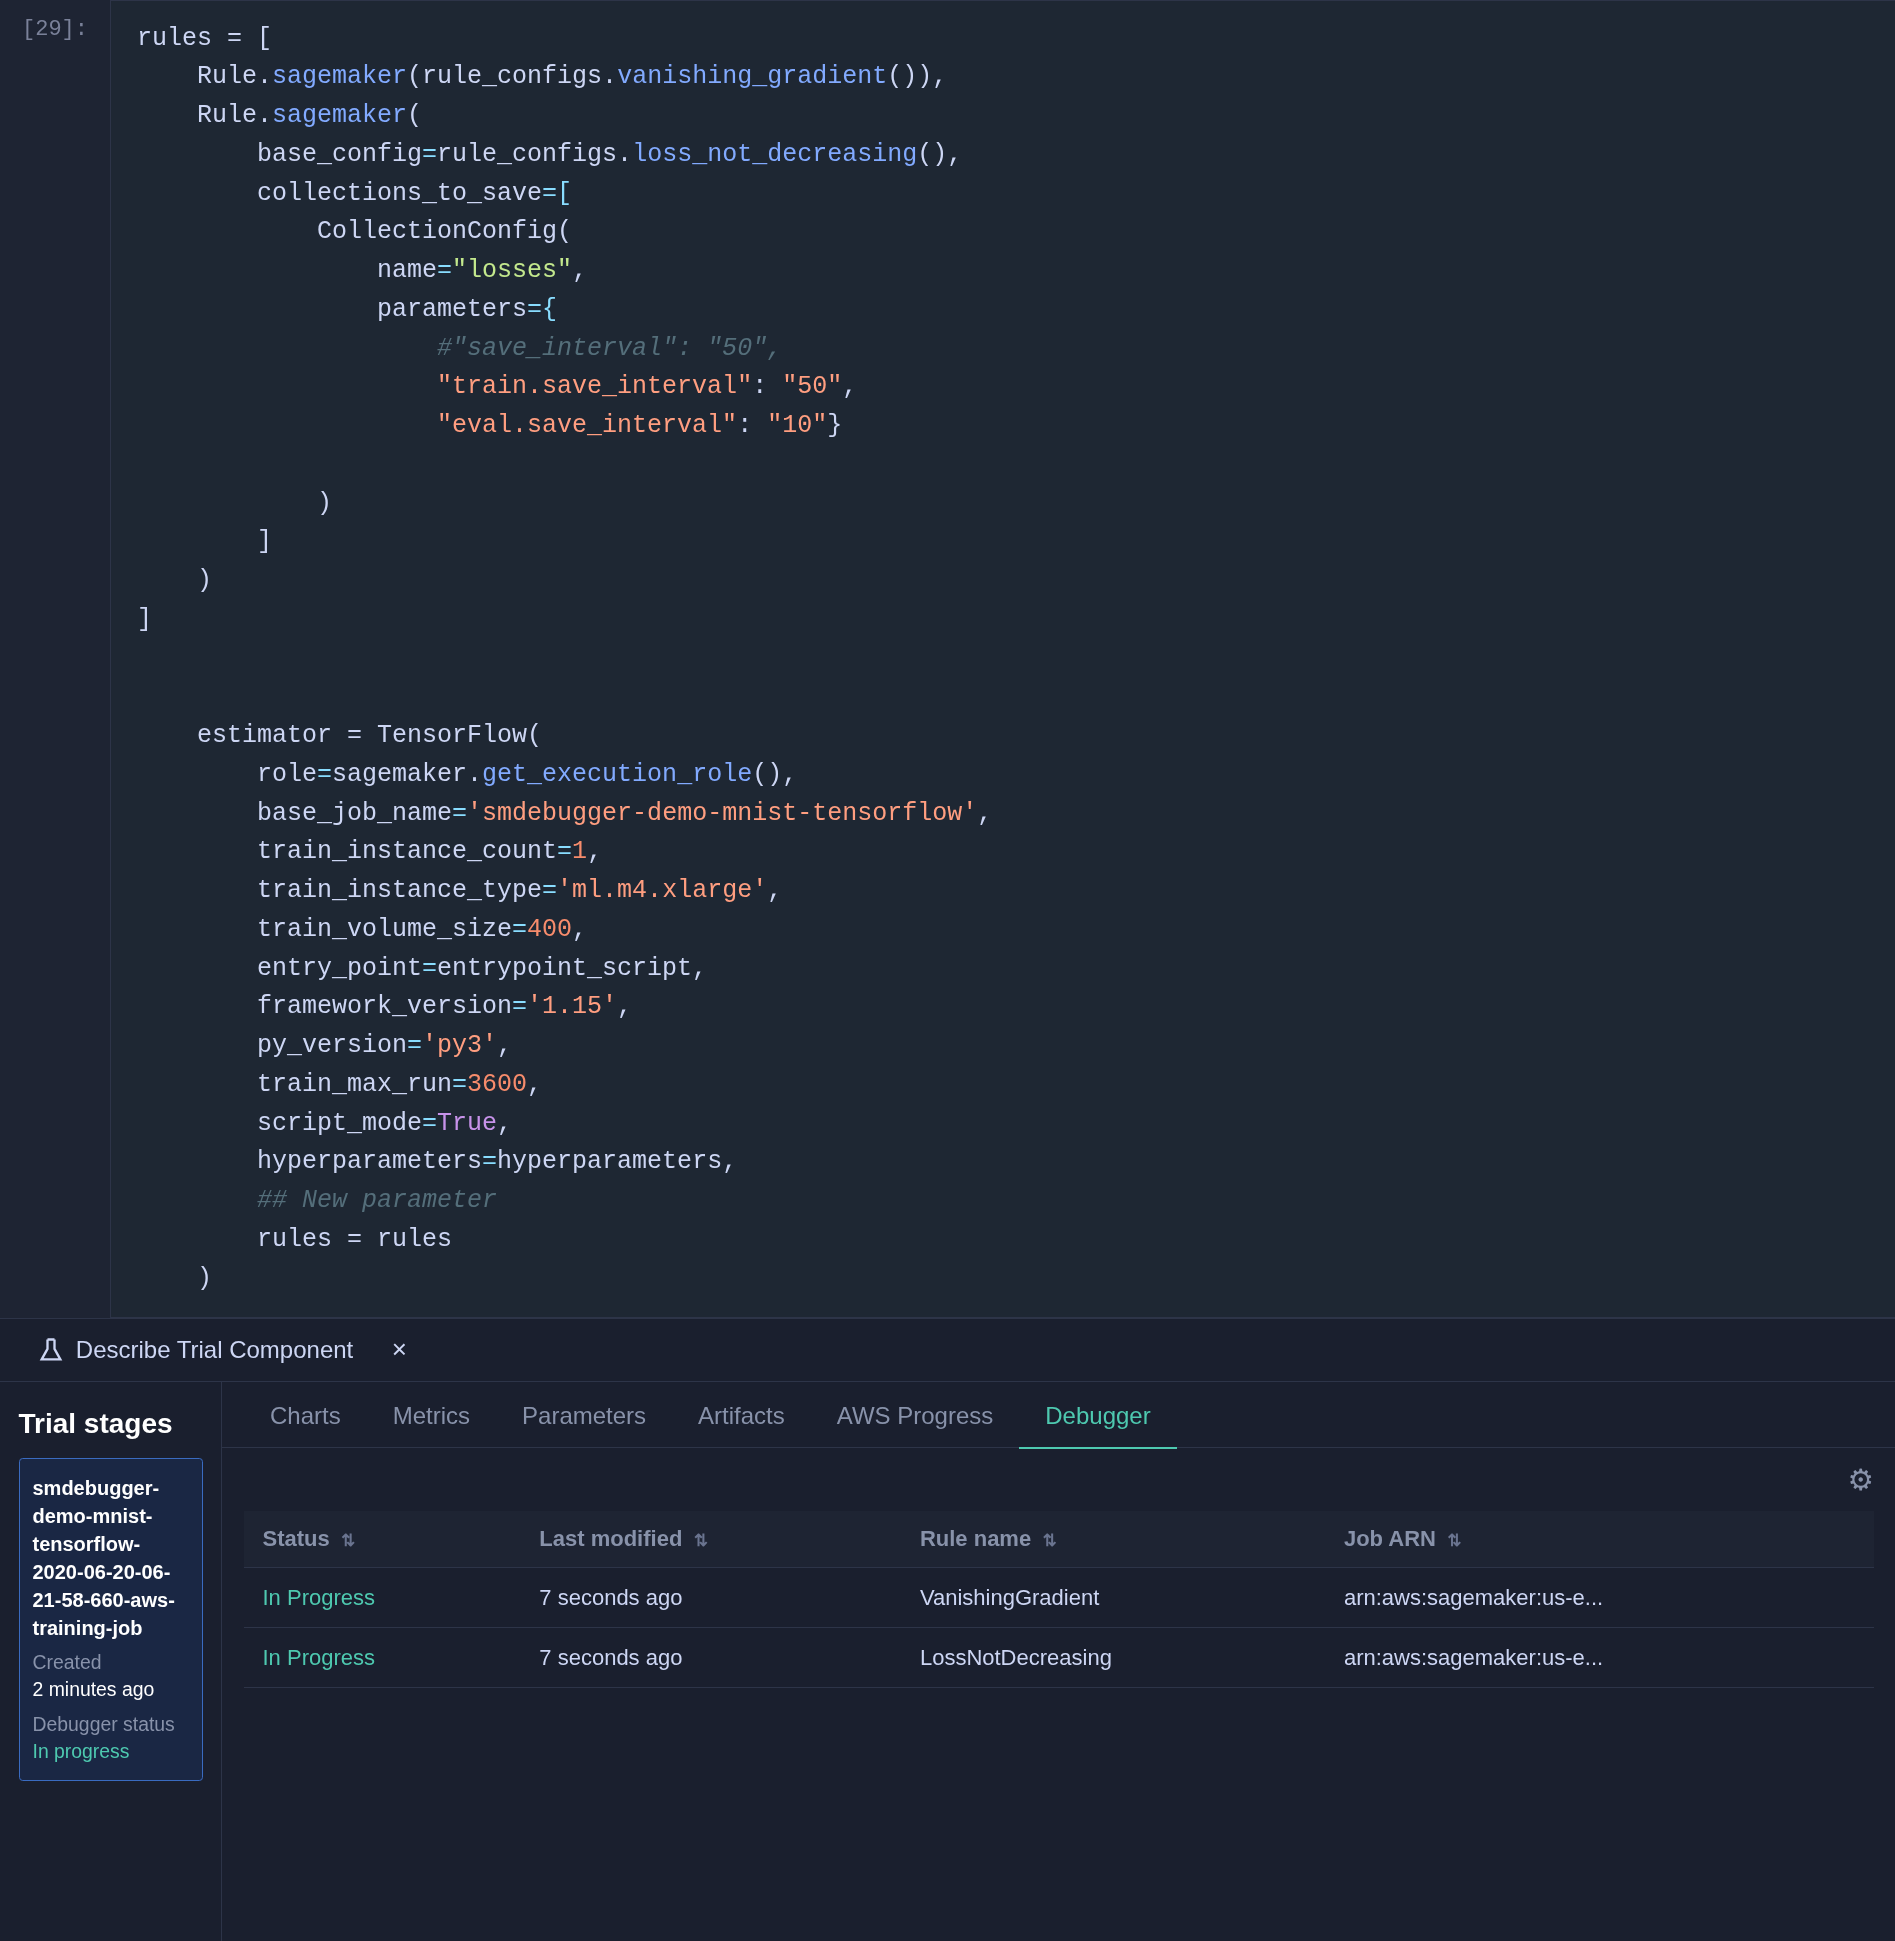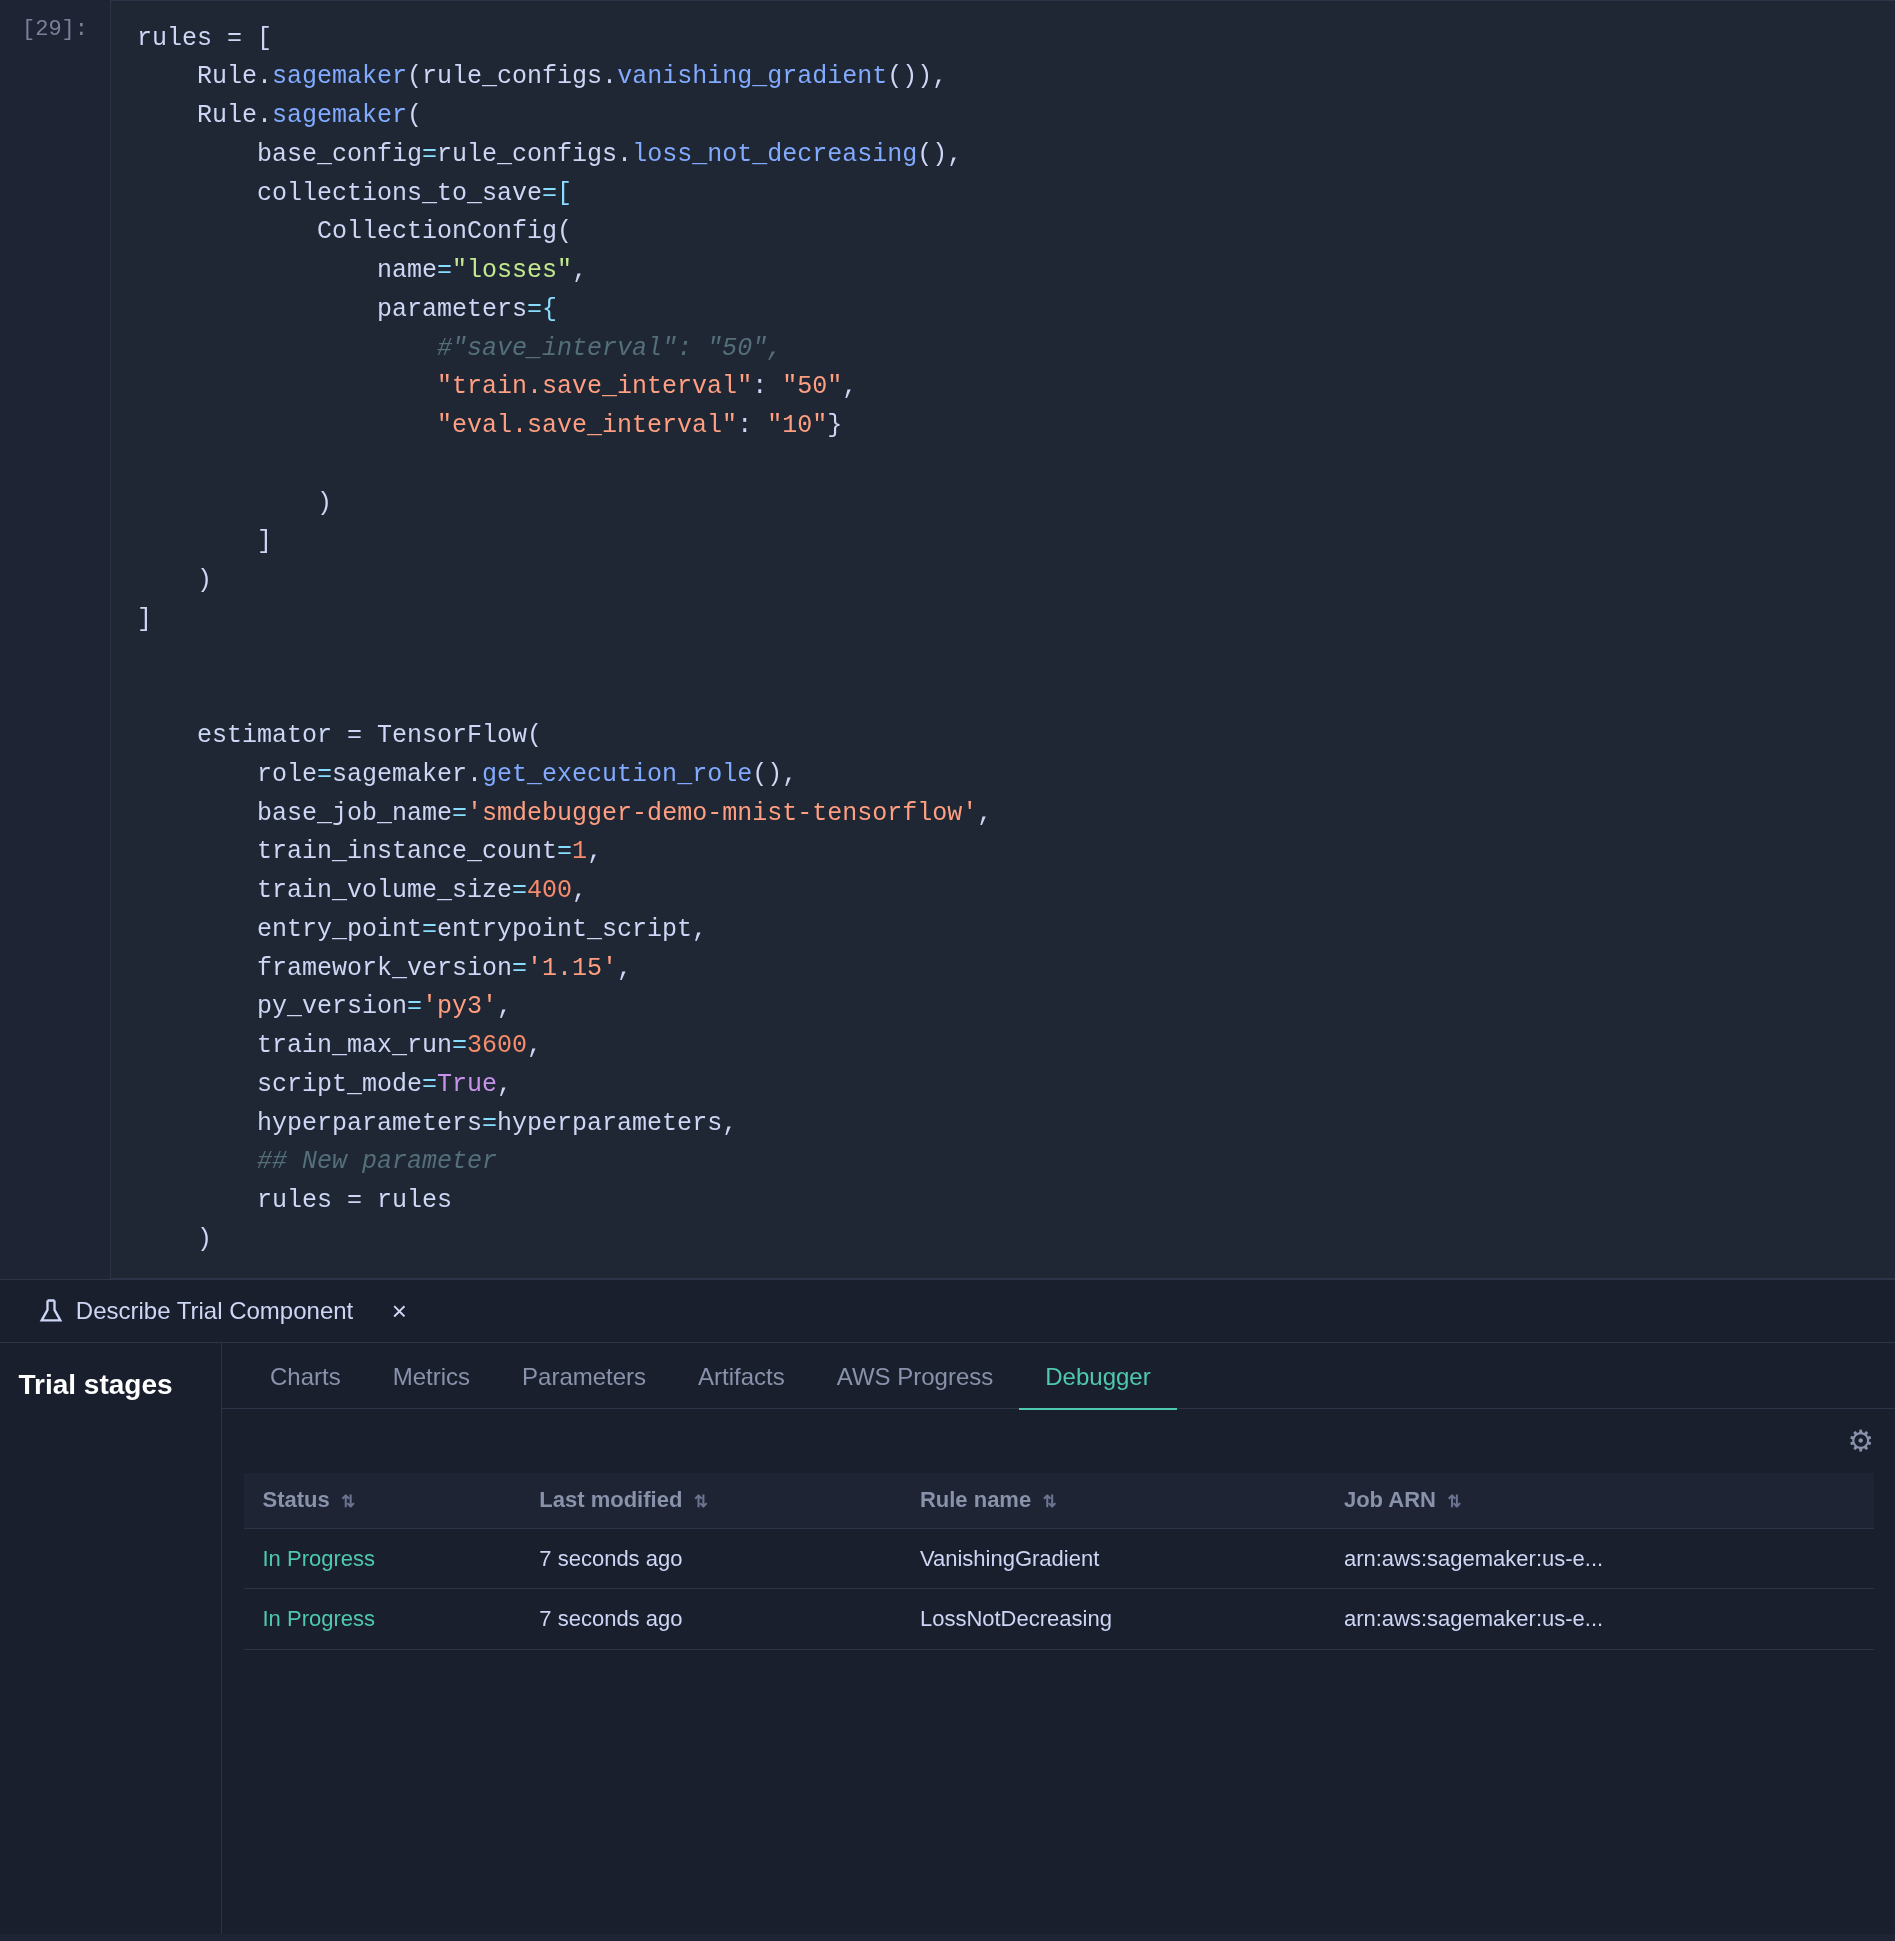--- a/index.html
+++ b/index.html
@@ -275,20 +275,21 @@
 
       <div><span class="kw-white">]</span></div>
 
       <div>&nbsp;</div>
       <div>&nbsp;</div>
 
       <div><span class="kw-white">&nbsp;&nbsp;&nbsp;&nbsp;estimator = TensorFlow(</span></div>
       <div><span class="kw-white">&nbsp;&nbsp;&nbsp;&nbsp;&nbsp;&nbsp;&nbsp;&nbsp;role</span><span class="kw-cyan">=</span><span class="kw-white">sagemaker.</span><span class="kw-blue">get_execution_role</span><span class="kw-white">(),</span></div>
       <div><span class="kw-white">&nbsp;&nbsp;&nbsp;&nbsp;&nbsp;&nbsp;&nbsp;&nbsp;base_job_name</span><span class="kw-cyan">=</span><span class="kw-string-orange">'smdebugger-demo-mnist-tensorflow'</span><span class="kw-white">,</span></div>
       <div><span class="kw-white">&nbsp;&nbsp;&nbsp;&nbsp;&nbsp;&nbsp;&nbsp;&nbsp;train_instance_count</span><span class="kw-cyan">=</span><span class="kw-orange">1</span><span class="kw-white">,</span></div>
+      <div><span class="kw-white">&nbsp;&nbsp;&nbsp;&nbsp;&nbsp;&nbsp;&nbsp;&nbsp;train_instance_type</span><span class="kw-cyan">=</span><span class="kw-string-orange">'ml.m4.xlarge'</span><span class="kw-white">,</span></div>
       <div><span class="kw-white">&nbsp;&nbsp;&nbsp;&nbsp;&nbsp;&nbsp;&nbsp;&nbsp;train_volume_size</span><span class="kw-cyan">=</span><span class="kw-orange">400</span><span class="kw-white">,</span></div>
       <div><span class="kw-white">&nbsp;&nbsp;&nbsp;&nbsp;&nbsp;&nbsp;&nbsp;&nbsp;entry_point</span><span class="kw-cyan">=</span><span class="kw-white">entrypoint_script,</span></div>
       <div><span class="kw-white">&nbsp;&nbsp;&nbsp;&nbsp;&nbsp;&nbsp;&nbsp;&nbsp;framework_version</span><span class="kw-cyan">=</span><span class="kw-string-orange">'1.15'</span><span class="kw-white">,</span></div>
       <div><span class="kw-white">&nbsp;&nbsp;&nbsp;&nbsp;&nbsp;&nbsp;&nbsp;&nbsp;py_version</span><span class="kw-cyan">=</span><span class="kw-string-orange">'py3'</span><span class="kw-white">,</span></div>
       <div><span class="kw-white">&nbsp;&nbsp;&nbsp;&nbsp;&nbsp;&nbsp;&nbsp;&nbsp;train_max_run</span><span class="kw-cyan">=</span><span class="kw-orange">3600</span><span class="kw-white">,</span></div>
       <div><span class="kw-white">&nbsp;&nbsp;&nbsp;&nbsp;&nbsp;&nbsp;&nbsp;&nbsp;script_mode</span><span class="kw-cyan">=</span><span class="kw-true">True</span><span class="kw-white">,</span></div>
       <div><span class="kw-white">&nbsp;&nbsp;&nbsp;&nbsp;&nbsp;&nbsp;&nbsp;&nbsp;hyperparameters</span><span class="kw-cyan">=</span><span class="kw-white">hyperparameters,</span></div>
       <div><span class="kw-white">&nbsp;&nbsp;&nbsp;&nbsp;&nbsp;&nbsp;&nbsp;&nbsp;</span><span class="kw-comment">## New parameter</span></div>
       <div><span class="kw-white">&nbsp;&nbsp;&nbsp;&nbsp;&nbsp;&nbsp;&nbsp;&nbsp;rules = rules</span></div>
       <div><span class="kw-white">&nbsp;&nbsp;&nbsp;&nbsp;)</span></div>
@@ -307,20 +308,27 @@
       </span>
       <span>Describe Trial Component</span>
     </div>
     <div class="panel-close">×</div>
   </div>
 
   <div class="panel-body">
 
     <div class="trial-sidebar">
       <div class="trial-sidebar-title">Trial stages</div>
+      <div class="trial-item">
+        <div class="trial-item-name">smdebugger-demo-mnist-tensorflow-2020-06-20-06-21-58-660-aws-training-job</div>
+        <div class="trial-item-label">Created</div>
+        <div class="trial-item-value">2 minutes ago</div>
+        <div class="trial-item-label">Debugger status</div>
+        <div class="trial-item-status">In progress</div>
+      </div>
     </div>
 
     <div class="trial-content">
 
       <div class="content-tabs">
         <div class="content-tab">Charts</div>
         <div class="content-tab">Metrics</div>
         <div class="content-tab">Parameters</div>
         <div class="content-tab">Artifacts</div>
         <div class="content-tab">AWS Progress</div>

